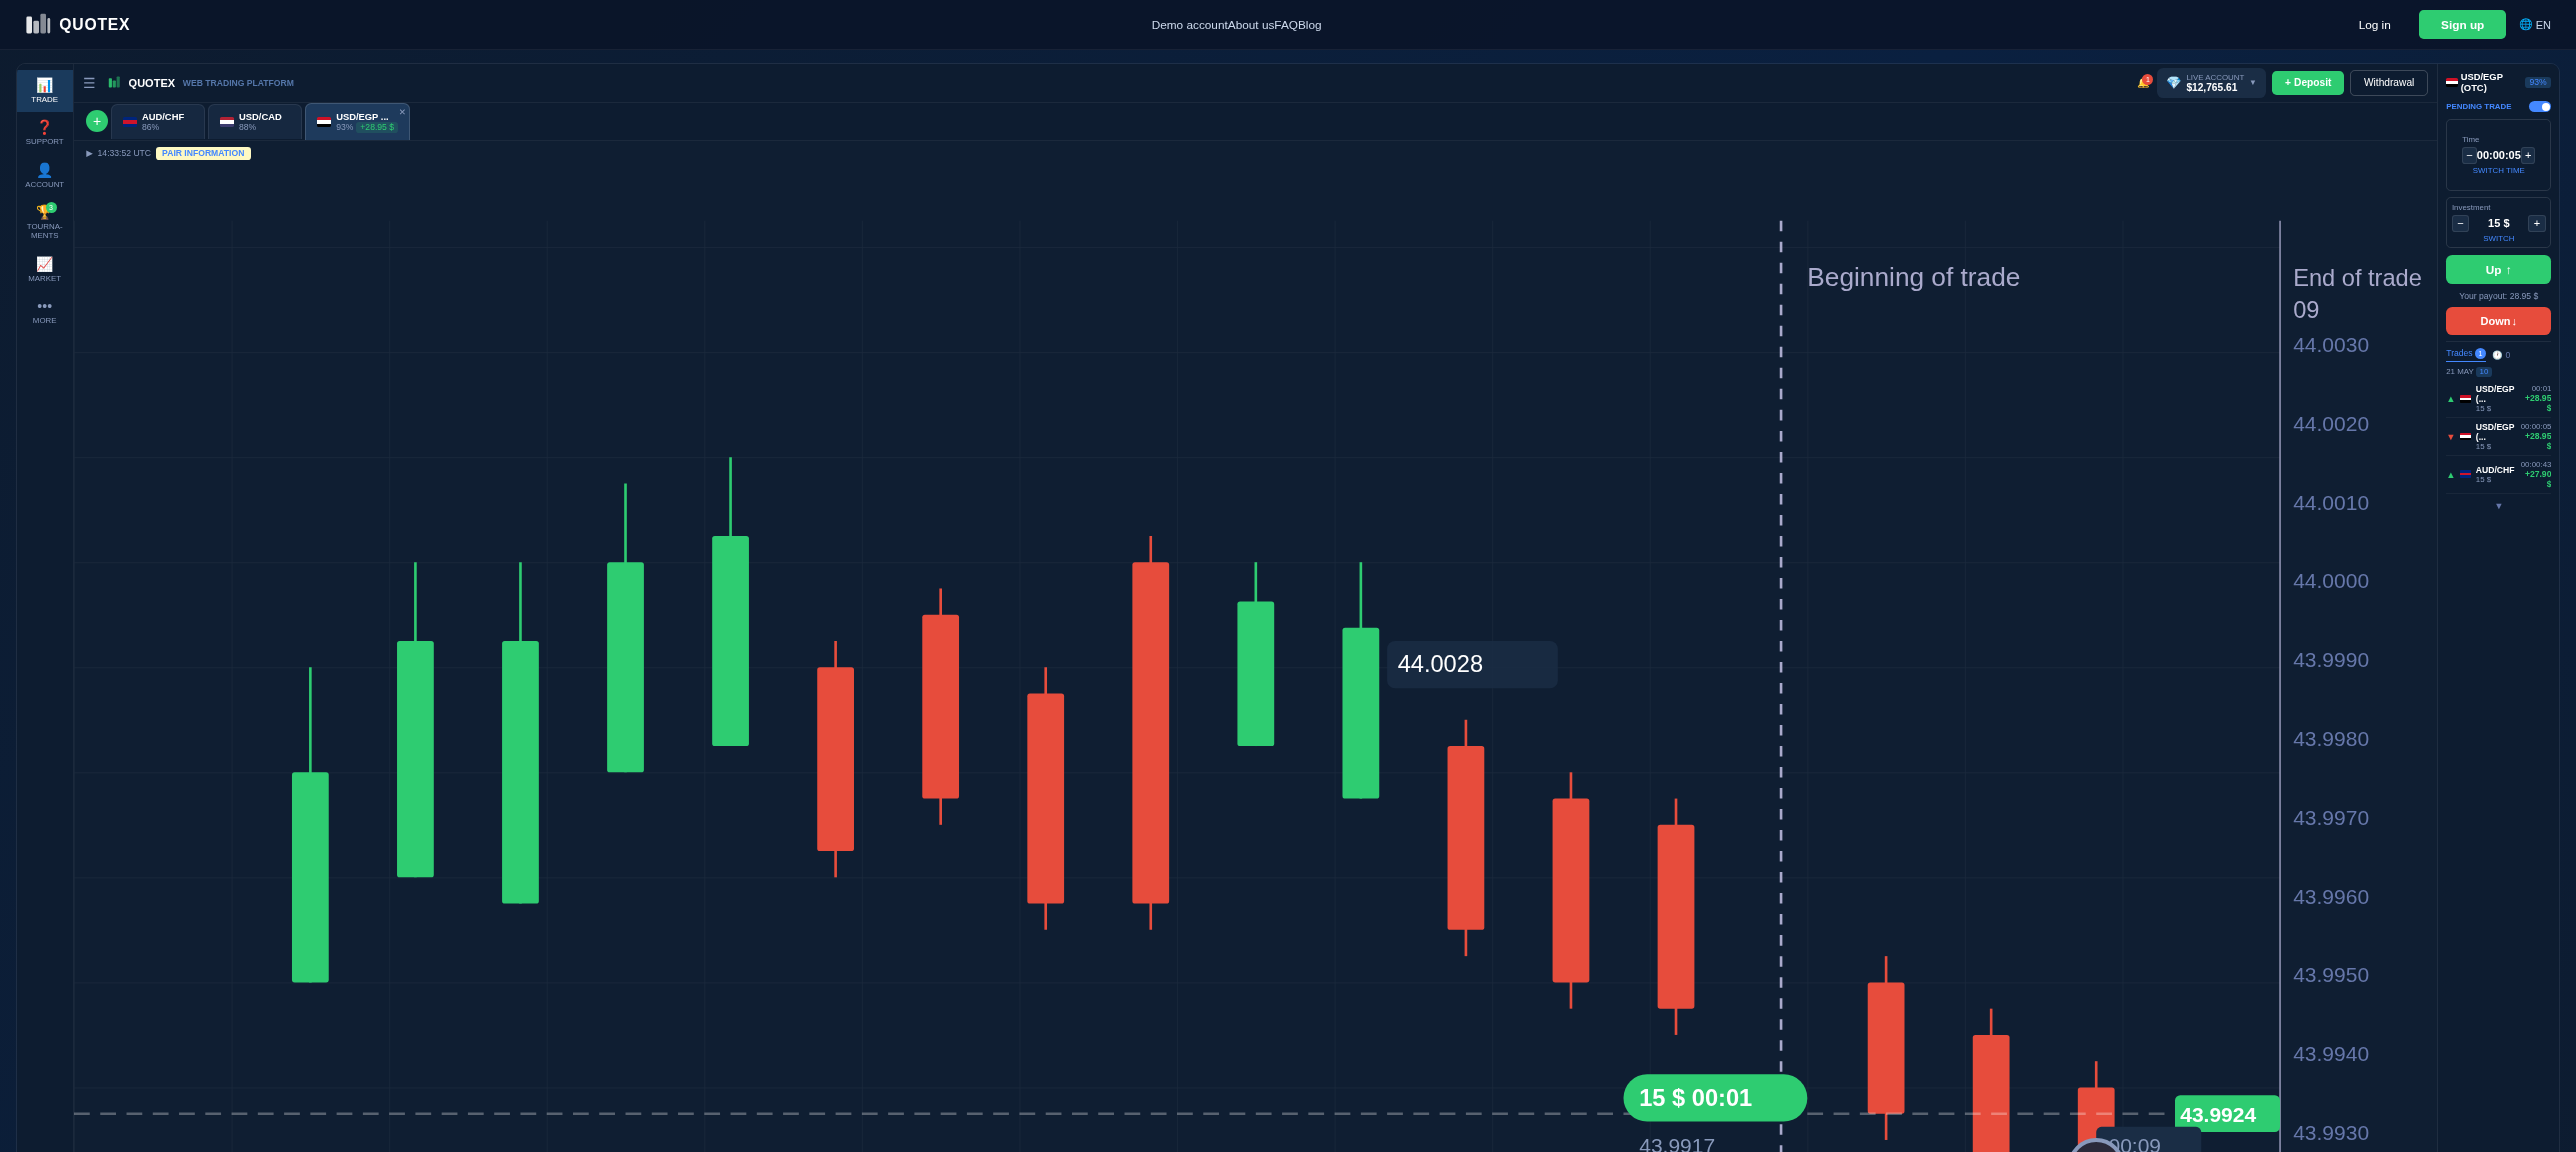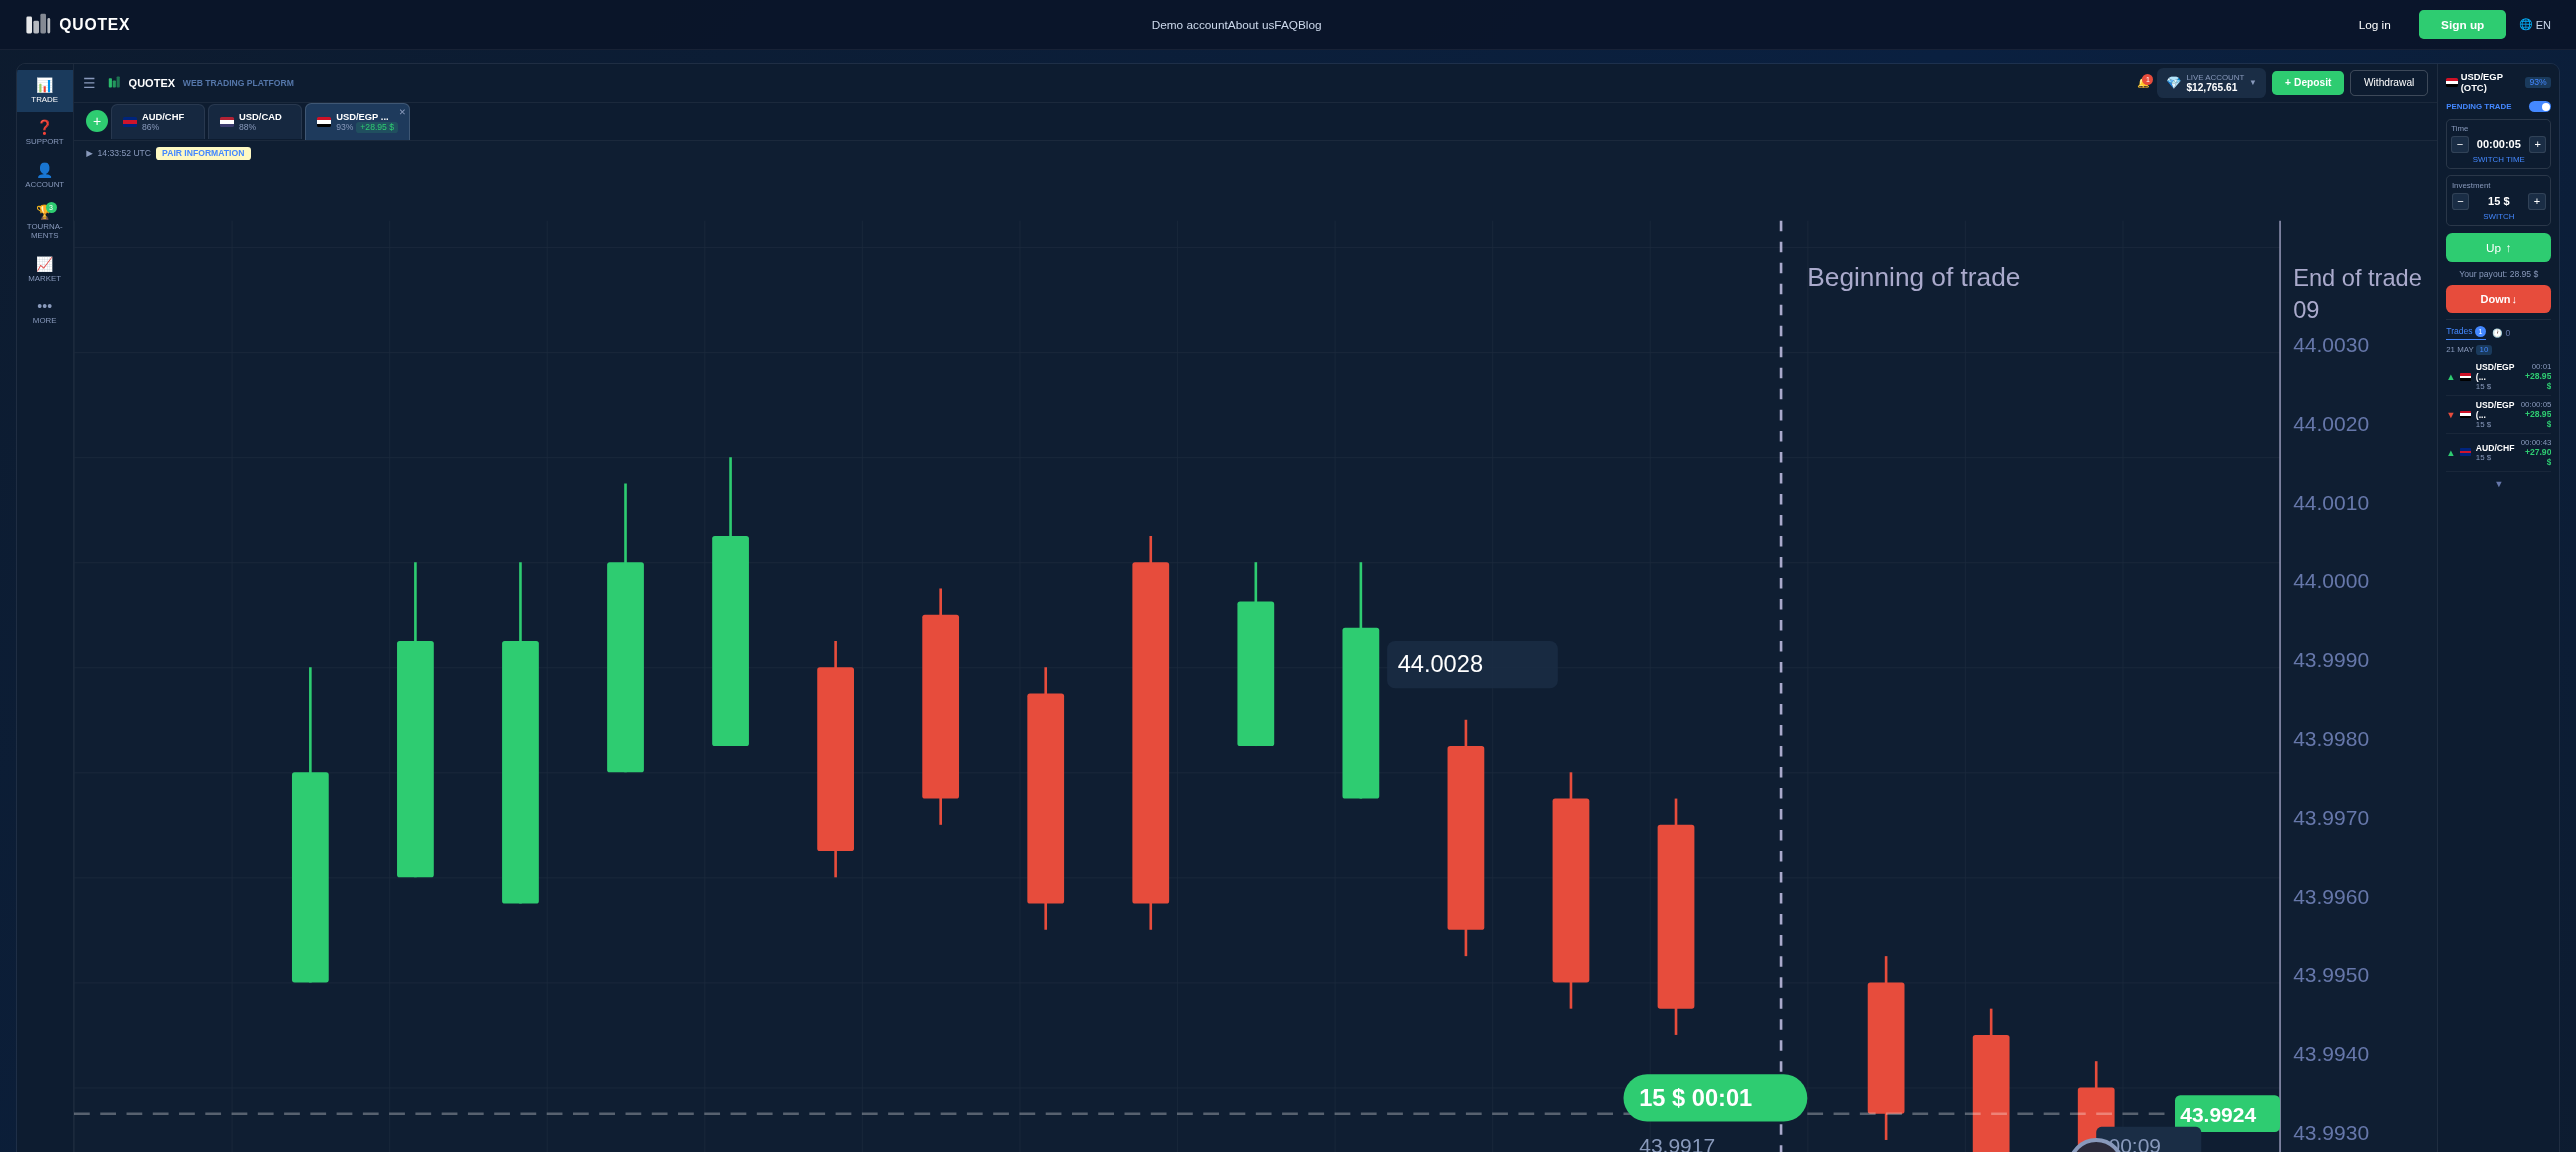--- a/index.html
+++ b/index.html
@@ -406,21 +406,21 @@
       background: #fff;
       border-radius: 50%;
       position: absolute;
       right: 1.6px;
       top: 1.6px;
     }
 
     .time-box {
       border: 0.8px solid rgba(255,255,255,0.12);
       border-radius: 4.7px;
-      padding: 4px;
+      padding: 15px;
     }
     .time-box-label {
       font-size: 7.9px;
       color: #8899bb;
       margin-bottom: 3.1px;
     }
     .time-control-row {
       display: flex;
       align-items: center;
       justify-content: space-between;
@@ -477,21 +477,21 @@
       color: #4488ff;
       cursor: pointer;
       margin-top: 1.6px;
     }
 
     .btn-up {
       background: #2ecc71;
       border: none;
       color: #fff;
       font-size: 11.8px;
-      font-weight: 400;
+      font-weight: 700;
       border-radius: 6.3px;
       padding: 7.9px;
       cursor: pointer;
       width: 100%;
       display: flex;
       align-items: center;
       justify-content: center;
       gap: 4.7px;
     }
     .payout-row {

